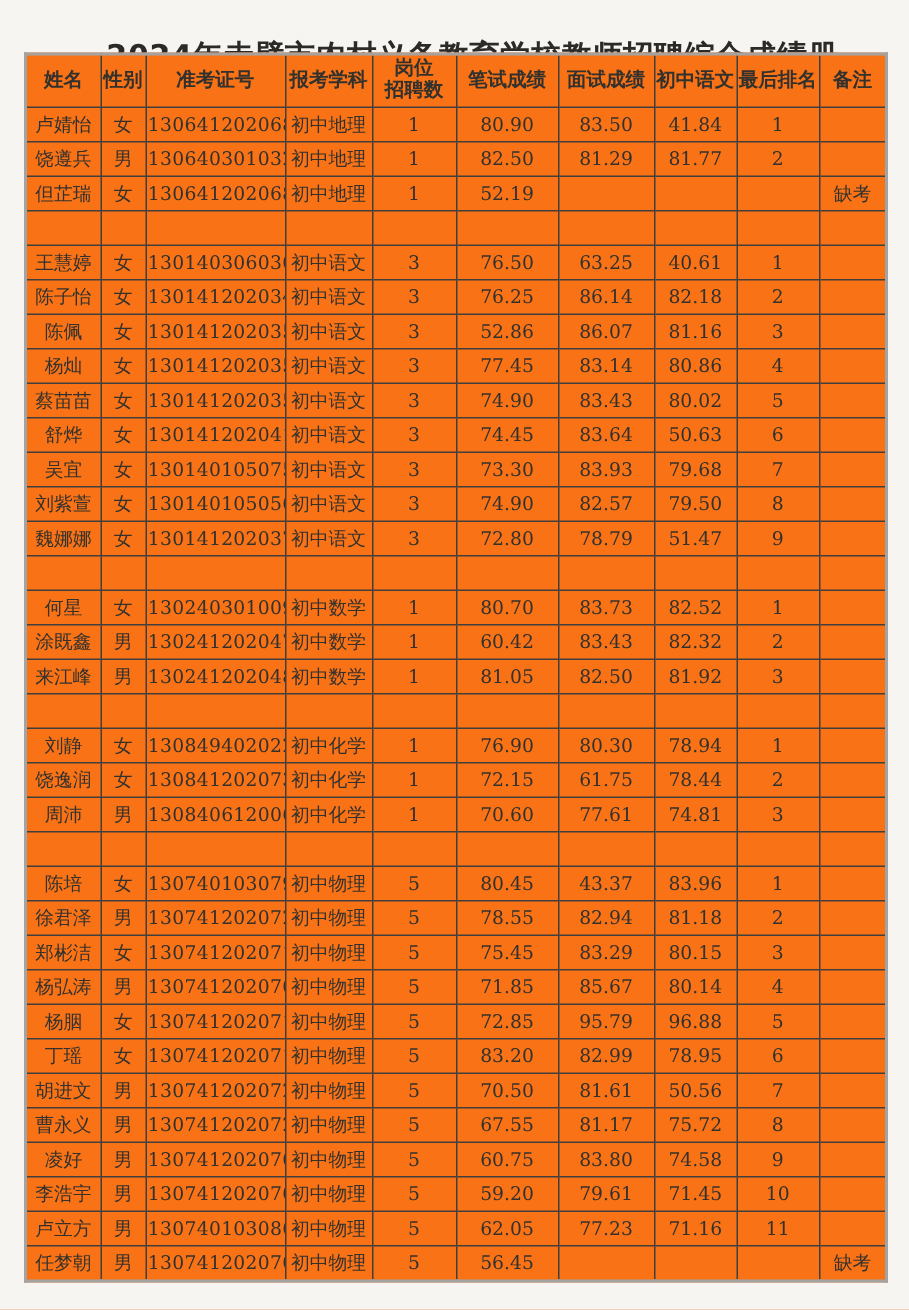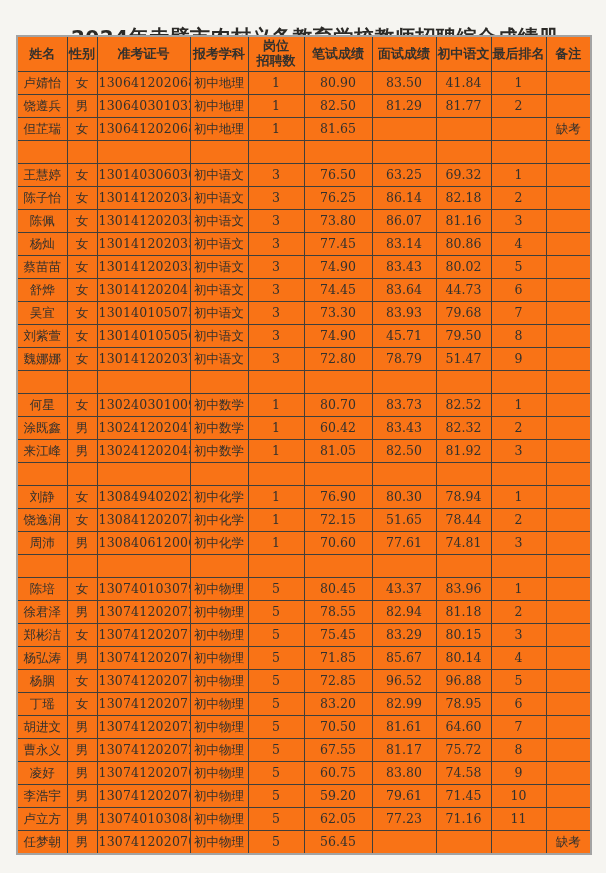--- a/index.html
+++ b/index.html
@@ -128,21 +128,21 @@
           <td>81.77</td>
           <td>2</td>
           <td></td>
         </tr>
         <tr>
           <td>但芷瑞</td>
           <td>女</td>
           <td>13064120206820</td>
           <td>初中地理</td>
           <td>1</td>
-          <td>81.65</td>
+          <td>52.19</td>
           <td></td>
           <td></td>
           <td></td>
           <td>缺考</td>
         </tr>
         <tr>
           <td></td>
           <td></td>
           <td></td>
           <td></td>
@@ -154,21 +154,21 @@
           <td></td>
         </tr>
         <tr>
           <td>王慧婷</td>
           <td>女</td>
           <td>13014030603011</td>
           <td>初中语文</td>
           <td>3</td>
           <td>76.50</td>
           <td>63.25</td>
-          <td>69.32</td>
+          <td>40.61</td>
           <td>1</td>
           <td></td>
         </tr>
         <tr>
           <td>陈子怡</td>
           <td>女</td>
           <td>13014120203426</td>
           <td>初中语文</td>
           <td>3</td>
           <td>76.25</td>
@@ -176,21 +176,21 @@
           <td>82.18</td>
           <td>2</td>
           <td></td>
         </tr>
         <tr>
           <td>陈佩</td>
           <td>女</td>
           <td>13014120203501</td>
           <td>初中语文</td>
           <td>3</td>
-          <td>73.80</td>
+          <td>52.86</td>
           <td>86.07</td>
           <td>81.16</td>
           <td>3</td>
           <td></td>
         </tr>
         <tr>
           <td>杨灿</td>
           <td>女</td>
           <td>13014120203504</td>
           <td>初中语文</td>
@@ -214,21 +214,21 @@
           <td></td>
         </tr>
         <tr>
           <td>舒烨</td>
           <td>女</td>
           <td>13014120204105</td>
           <td>初中语文</td>
           <td>3</td>
           <td>74.45</td>
           <td>83.64</td>
-          <td>44.73</td>
+          <td>50.63</td>
           <td>6</td>
           <td></td>
         </tr>
         <tr>
           <td>吴宜</td>
           <td>女</td>
           <td>13014010507517</td>
           <td>初中语文</td>
           <td>3</td>
           <td>73.30</td>
@@ -237,21 +237,21 @@
           <td>7</td>
           <td></td>
         </tr>
         <tr>
           <td>刘紫萱</td>
           <td>女</td>
           <td>13014010505627</td>
           <td>初中语文</td>
           <td>3</td>
           <td>74.90</td>
-          <td>45.71</td>
+          <td>82.57</td>
           <td>79.50</td>
           <td>8</td>
           <td></td>
         </tr>
         <tr>
           <td>魏娜娜</td>
           <td>女</td>
           <td>13014120203730</td>
           <td>初中语文</td>
           <td>3</td>
@@ -333,21 +333,21 @@
           <td>1</td>
           <td></td>
         </tr>
         <tr>
           <td>饶逸润</td>
           <td>女</td>
           <td>13084120207329</td>
           <td>初中化学</td>
           <td>1</td>
           <td>72.15</td>
-          <td>51.65</td>
+          <td>61.75</td>
           <td>78.44</td>
           <td>2</td>
           <td></td>
         </tr>
         <tr>
           <td>周沛</td>
           <td>男</td>
           <td>13084061200618</td>
           <td>初中化学</td>
           <td>1</td>
@@ -417,21 +417,21 @@
           <td>4</td>
           <td></td>
         </tr>
         <tr>
           <td>杨胭</td>
           <td>女</td>
           <td>13074120207128</td>
           <td>初中物理</td>
           <td>5</td>
           <td>72.85</td>
-          <td>96.52</td>
+          <td>95.79</td>
           <td>96.88</td>
           <td>5</td>
           <td></td>
         </tr>
         <tr>
           <td>丁瑶</td>
           <td>女</td>
           <td>13074120207115</td>
           <td>初中物理</td>
           <td>5</td>
@@ -442,21 +442,21 @@
           <td></td>
         </tr>
         <tr>
           <td>胡进文</td>
           <td>男</td>
           <td>13074120207218</td>
           <td>初中物理</td>
           <td>5</td>
           <td>70.50</td>
           <td>81.61</td>
-          <td>64.60</td>
+          <td>50.56</td>
           <td>7</td>
           <td></td>
         </tr>
         <tr>
           <td>曹永义</td>
           <td>男</td>
           <td>13074120207214</td>
           <td>初中物理</td>
           <td>5</td>
           <td>67.55</td>

